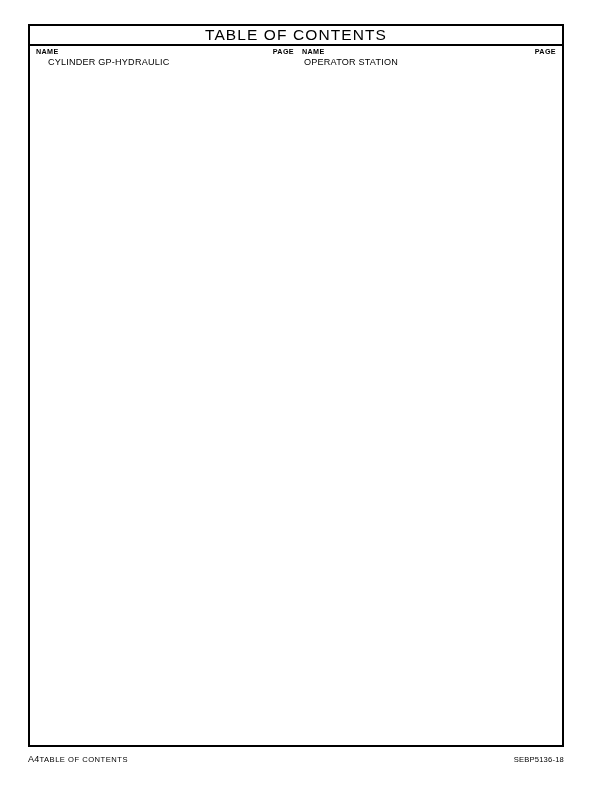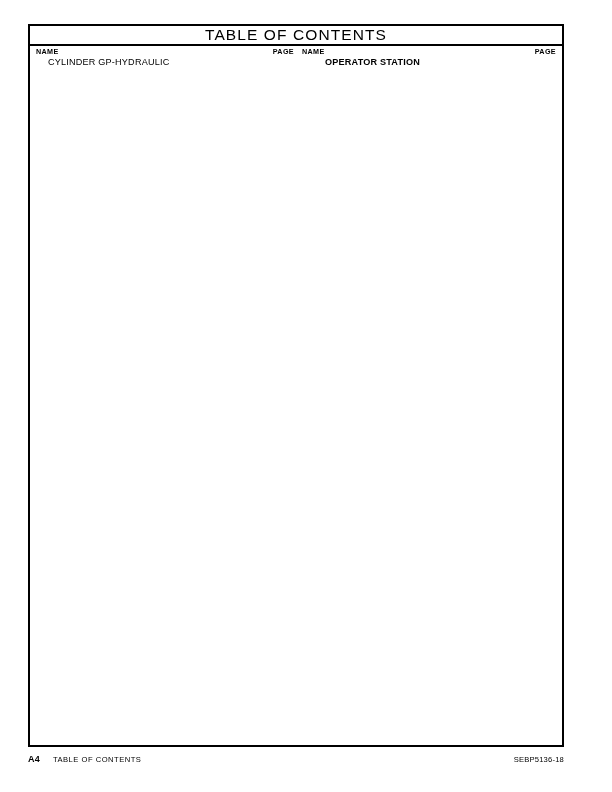--- a/index.html
+++ b/index.html
@@ -114,42 +114,41 @@
     flex: 0 0 auto;
     text-align: right;
     min-width: 17px;
   }
 
   
   .lvl-0 { padding-left: 0px; }
   .lvl-1 { padding-left: 12px; }
 
   .entry.section .label,
-  .entry.section .page { font-weight: bold; margin-left: 21px; }
+  .entry.section .page { font-weight: normal; }
   .entry.section .leader { font-weight: bold; }
 
   
   .footer {
     position: absolute;
     left: 28px;
     top: 754px;
     width: 536px;
     display: flex;
     align-items: baseline;
     justify-content: space-between;
     font-size: 8px;
   }
   .footer-left {
     display: flex;
     align-items: baseline;
   }
   .footer-page {
-    font-weight: bold;
+    font-weight: normal;
     font-size: 9px;
-    margin-right: 13px;
     letter-spacing: 0.2px;
   }
   .footer-label {
     font-size: 7.6px;
     letter-spacing: 0.5px;
   }
   .footer-doc {
     font-size: 7.6px;
     letter-spacing: 0.2px;
   }

